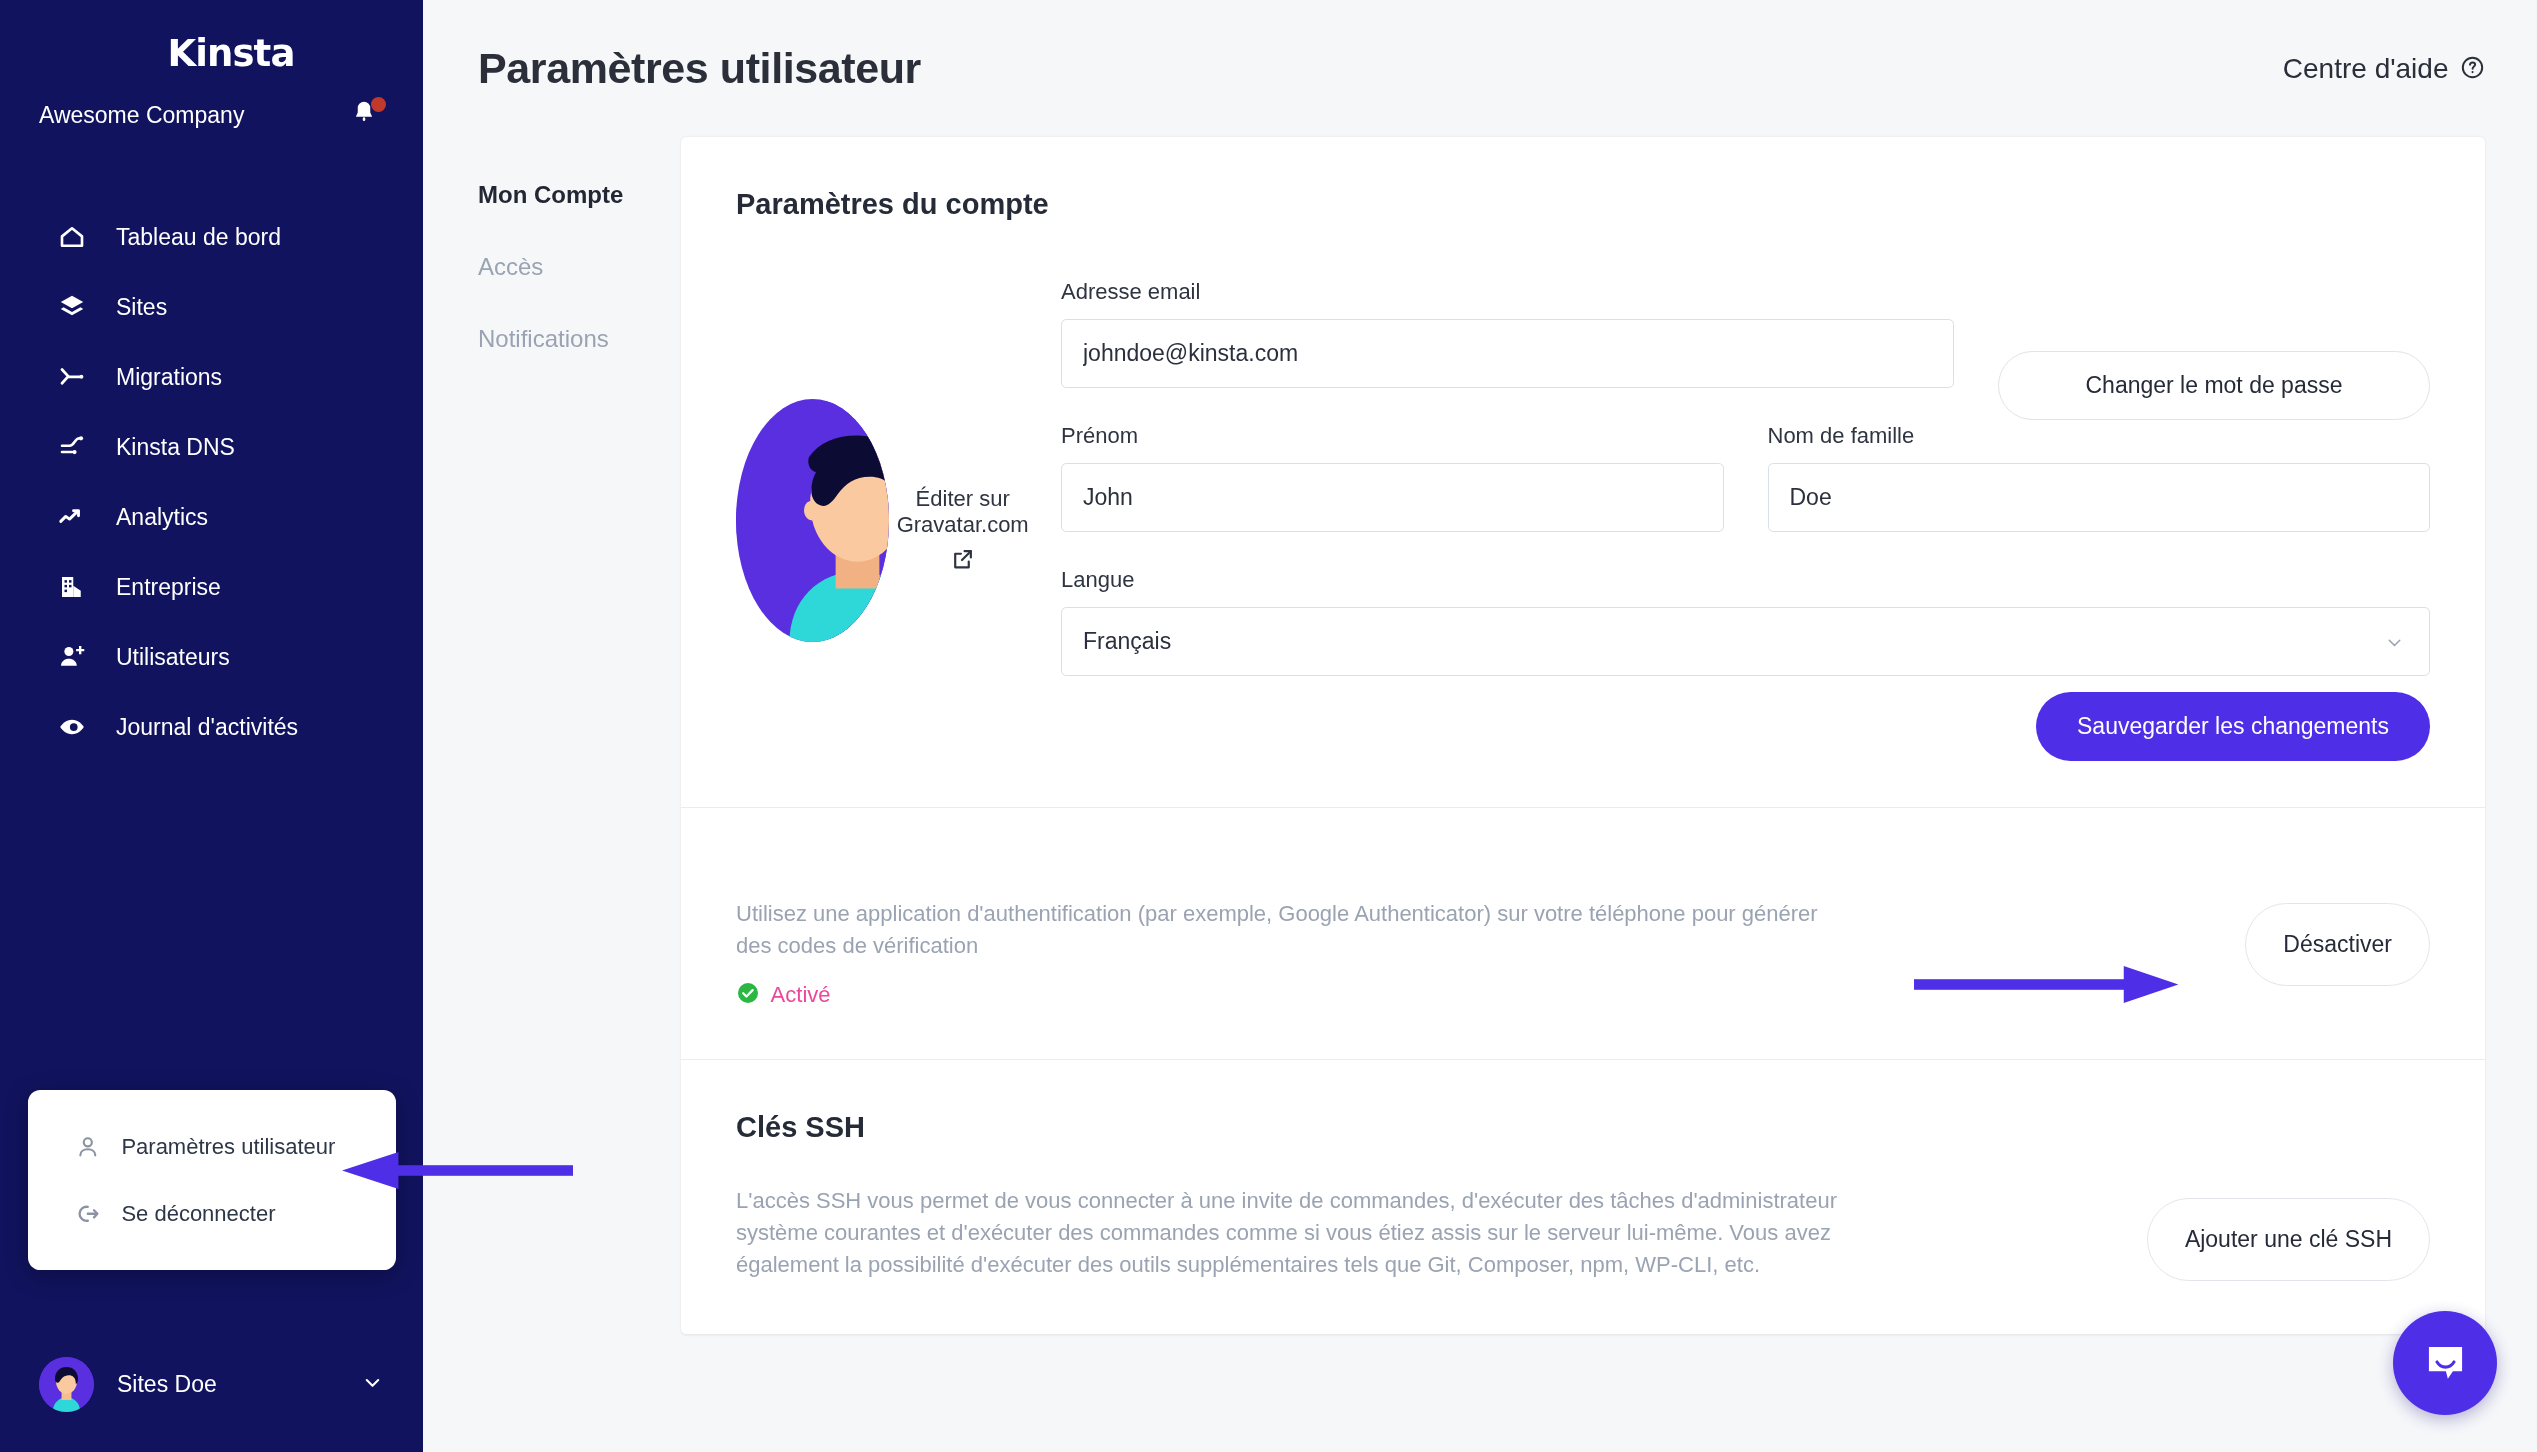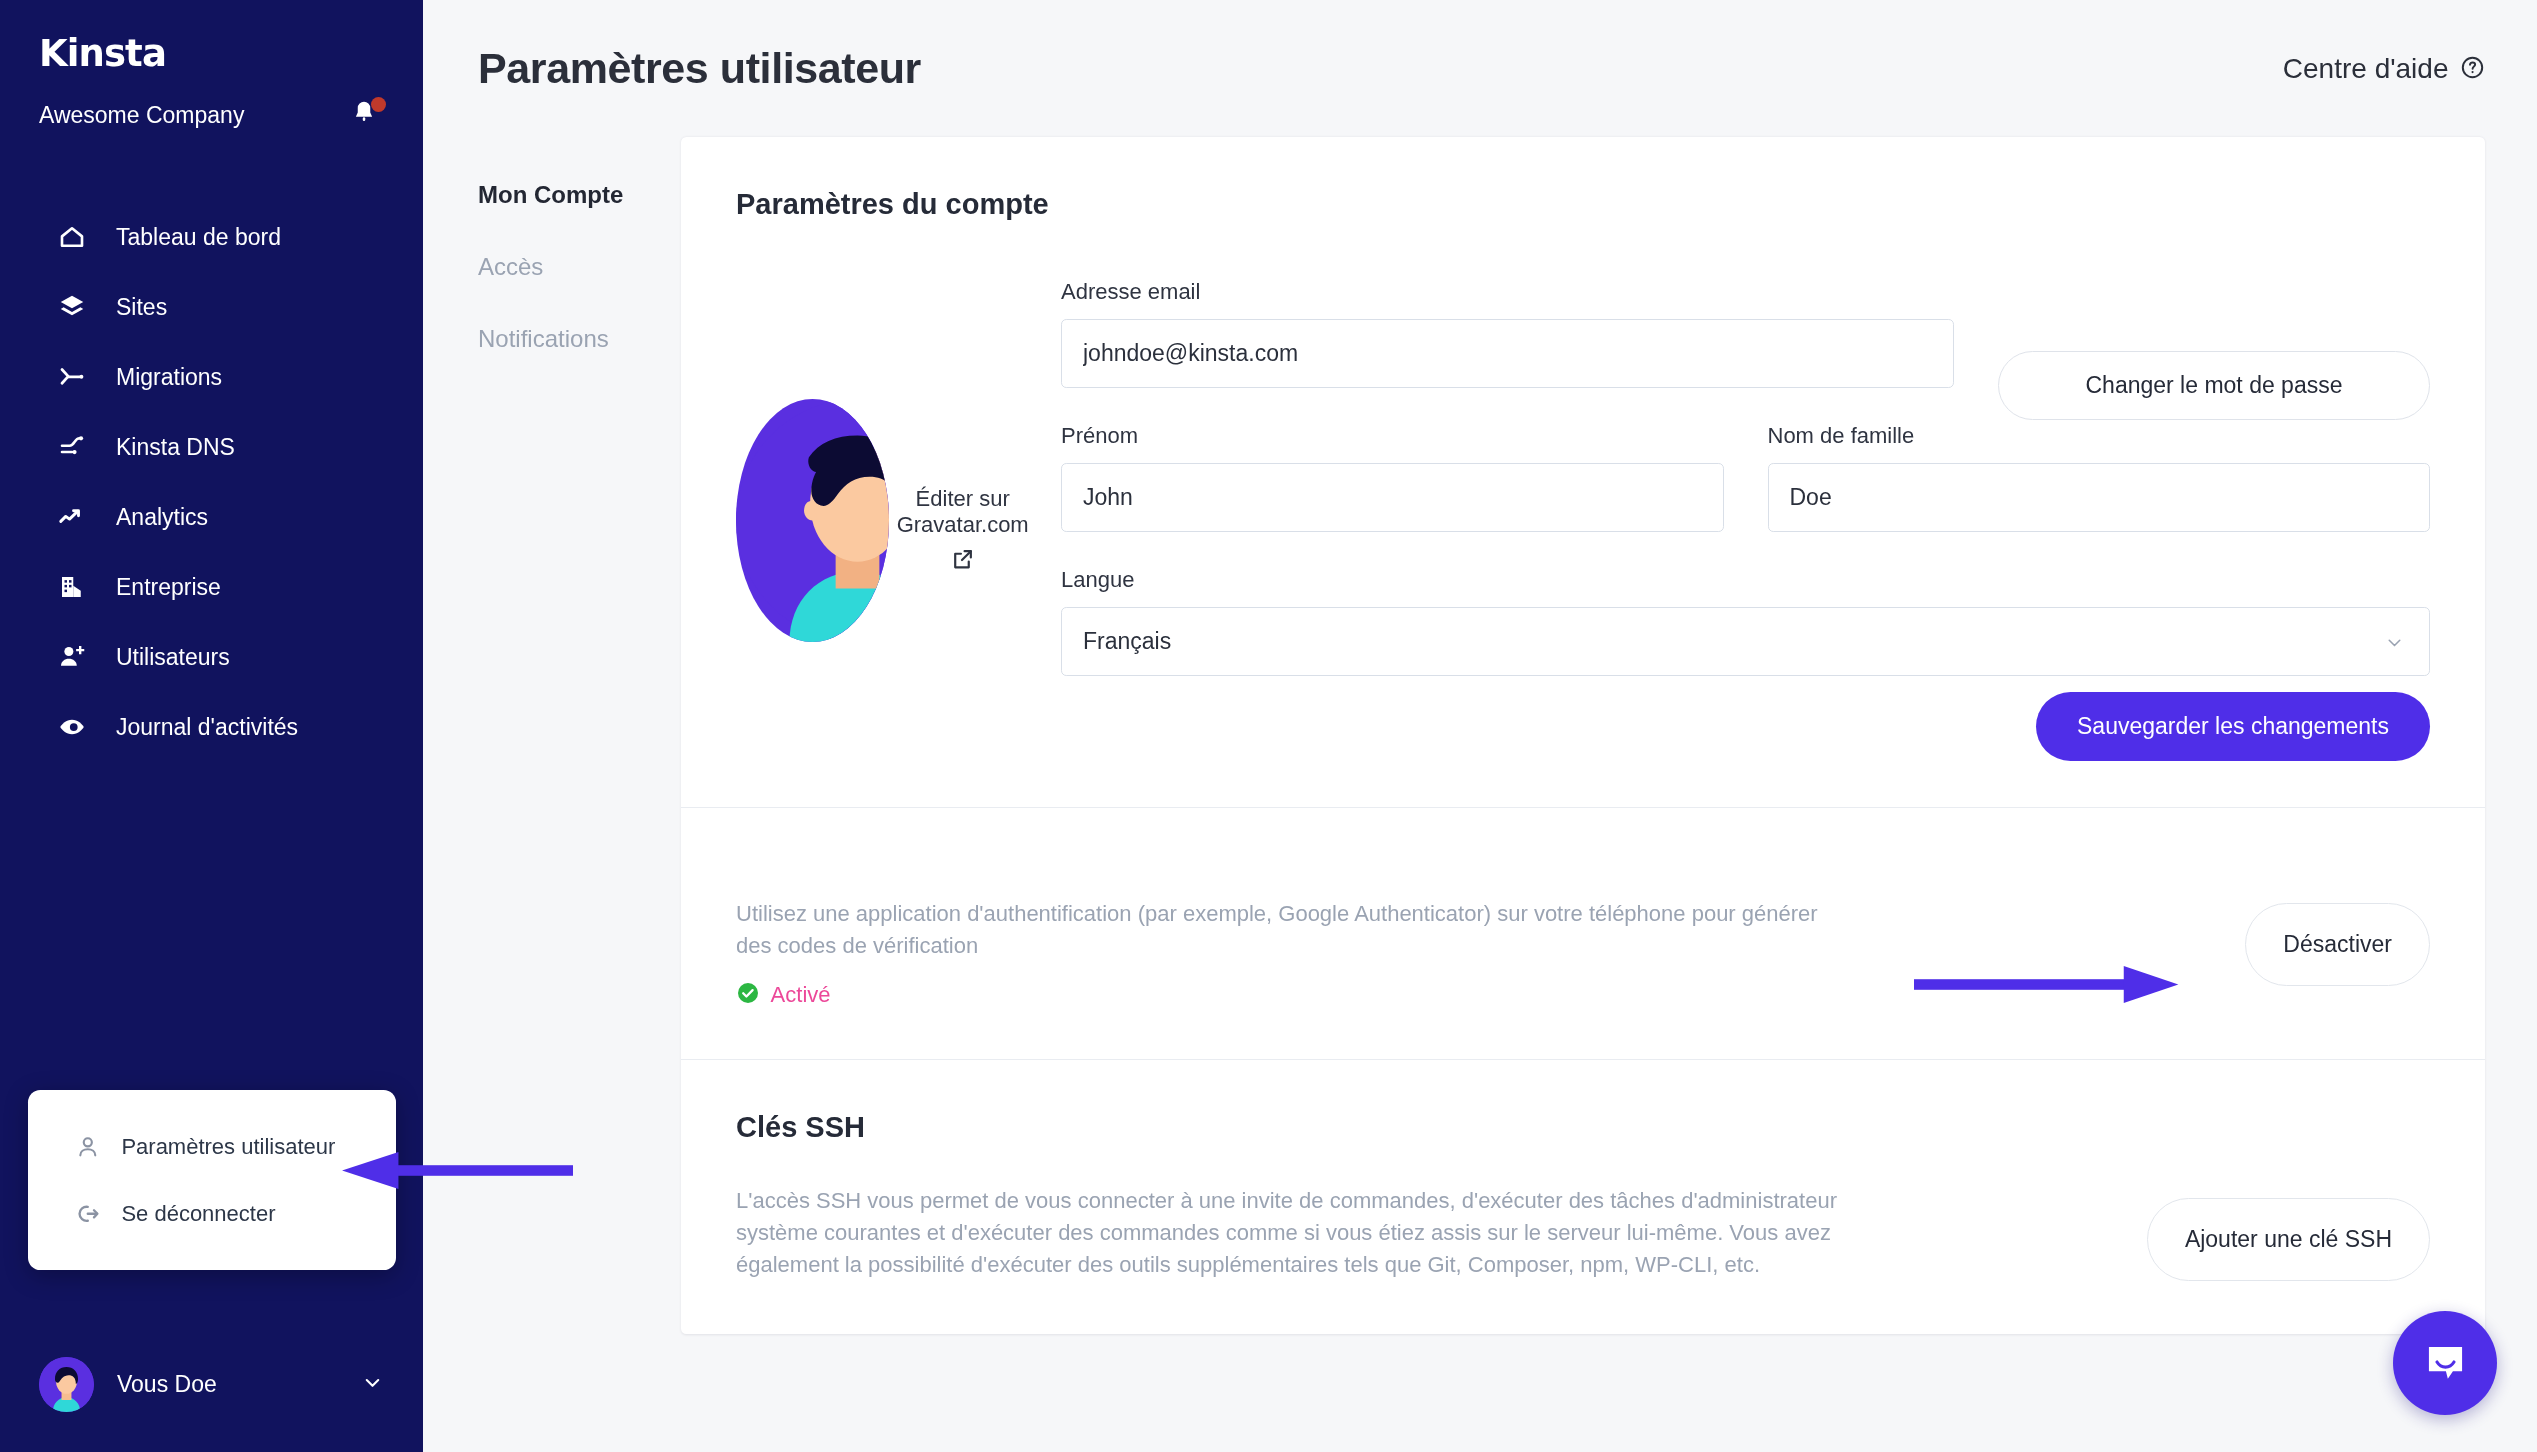--- a/index.html
+++ b/index.html
@@ -9,21 +9,21 @@
     background:#f6f7f9;
     -webkit-font-smoothing:antialiased;
   }
   .app{ position:relative; width:2538px; height:1452px; display:flex; }
 
   
   .sidebar{
     width:423px; height:1452px; flex:0 0 423px;
     background:#11135e; position:relative;
   }
-  .brand{ padding:32px 0 0 39px; }
+  .brand{ padding:32px 0 0 39px;text-align:center; }
   .logo-text{
     color:#fff; font-size:37px; font-weight:700; letter-spacing:-0.9px;
     font-family:"DejaVu Sans", sans-serif;
   }
   .org-row{
     display:flex; align-items:center; justify-content:space-between;
     padding:23px 39px 0 39px;
   }
   .org-name{ color:#ffffff; font-size:23px; font-weight:400; }
   .bell-wrap{ position:relative; width:35px; height:35px; }
@@ -290,21 +290,21 @@
     <div class="user-bar">
       <div class="avatar-small">
         <svg width="55" height="55" viewBox="0 0 100 100">
           <circle cx="50" cy="50" r="50" fill="#5a2fe0"></circle>
           <path d="M25 100c0-16 11-27 25-27s25 11 25 27z" fill="#2fd8d8"></path>
           <path d="M41 60h18v18H41z" fill="#f6bd8f"></path>
           <ellipse cx="50" cy="44" rx="19" ry="23" fill="#fbc9a0"></ellipse>
           <path d="M29 40c0-14 9-22 21-22s21 8 21 22c0 5-2 9-4 9 0-12-6-16-13-16-9 0-14 7-17 12-2 3-8 2-8-5z" fill="#0c0b33"></path>
         </svg>
       </div>
-      <div class="user-name">Vous Doe</div>
+      <div class="user-name">Sites Doe</div>
       <span>
         <svg width="23" height="23" viewBox="0 0 24 24" fill="none" stroke="#fff" stroke-width="2.2" stroke-linecap="round" stroke-linejoin="round">
           <path d="M6 9.5l6 6 6-6"></path>
         </svg>
       </span>
     </div>
   </aside>
 
   <main class="main">
 

